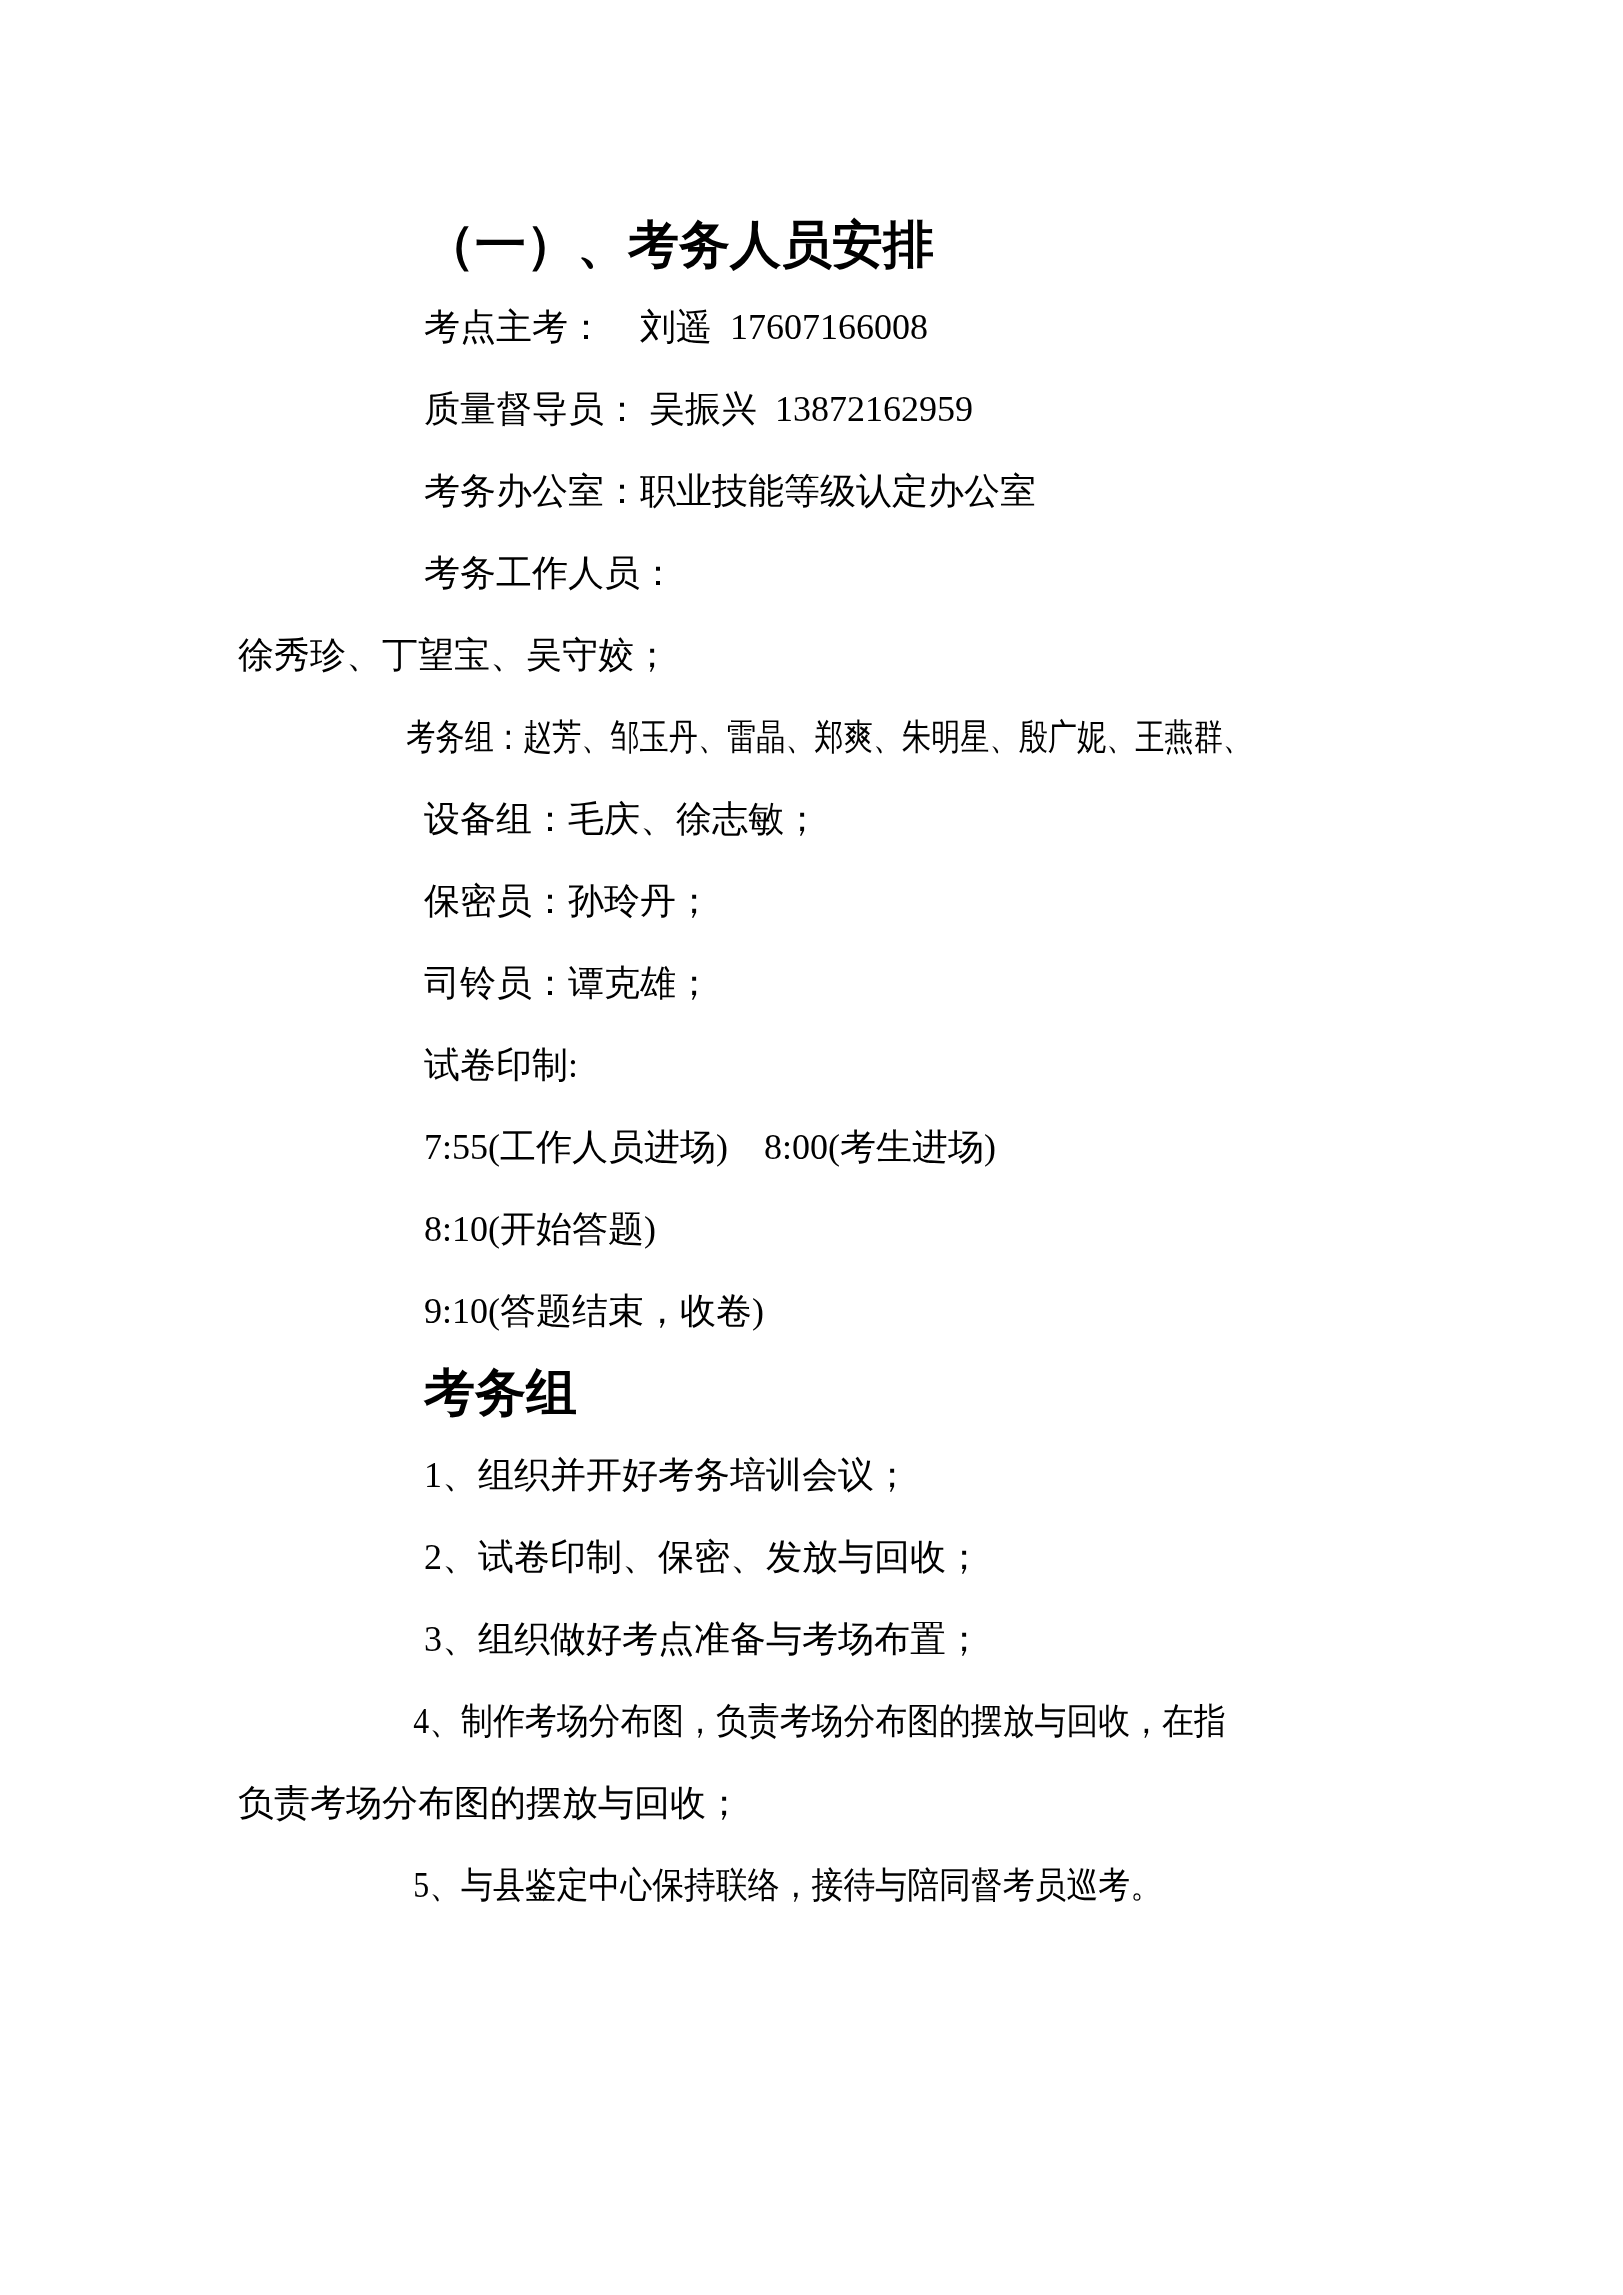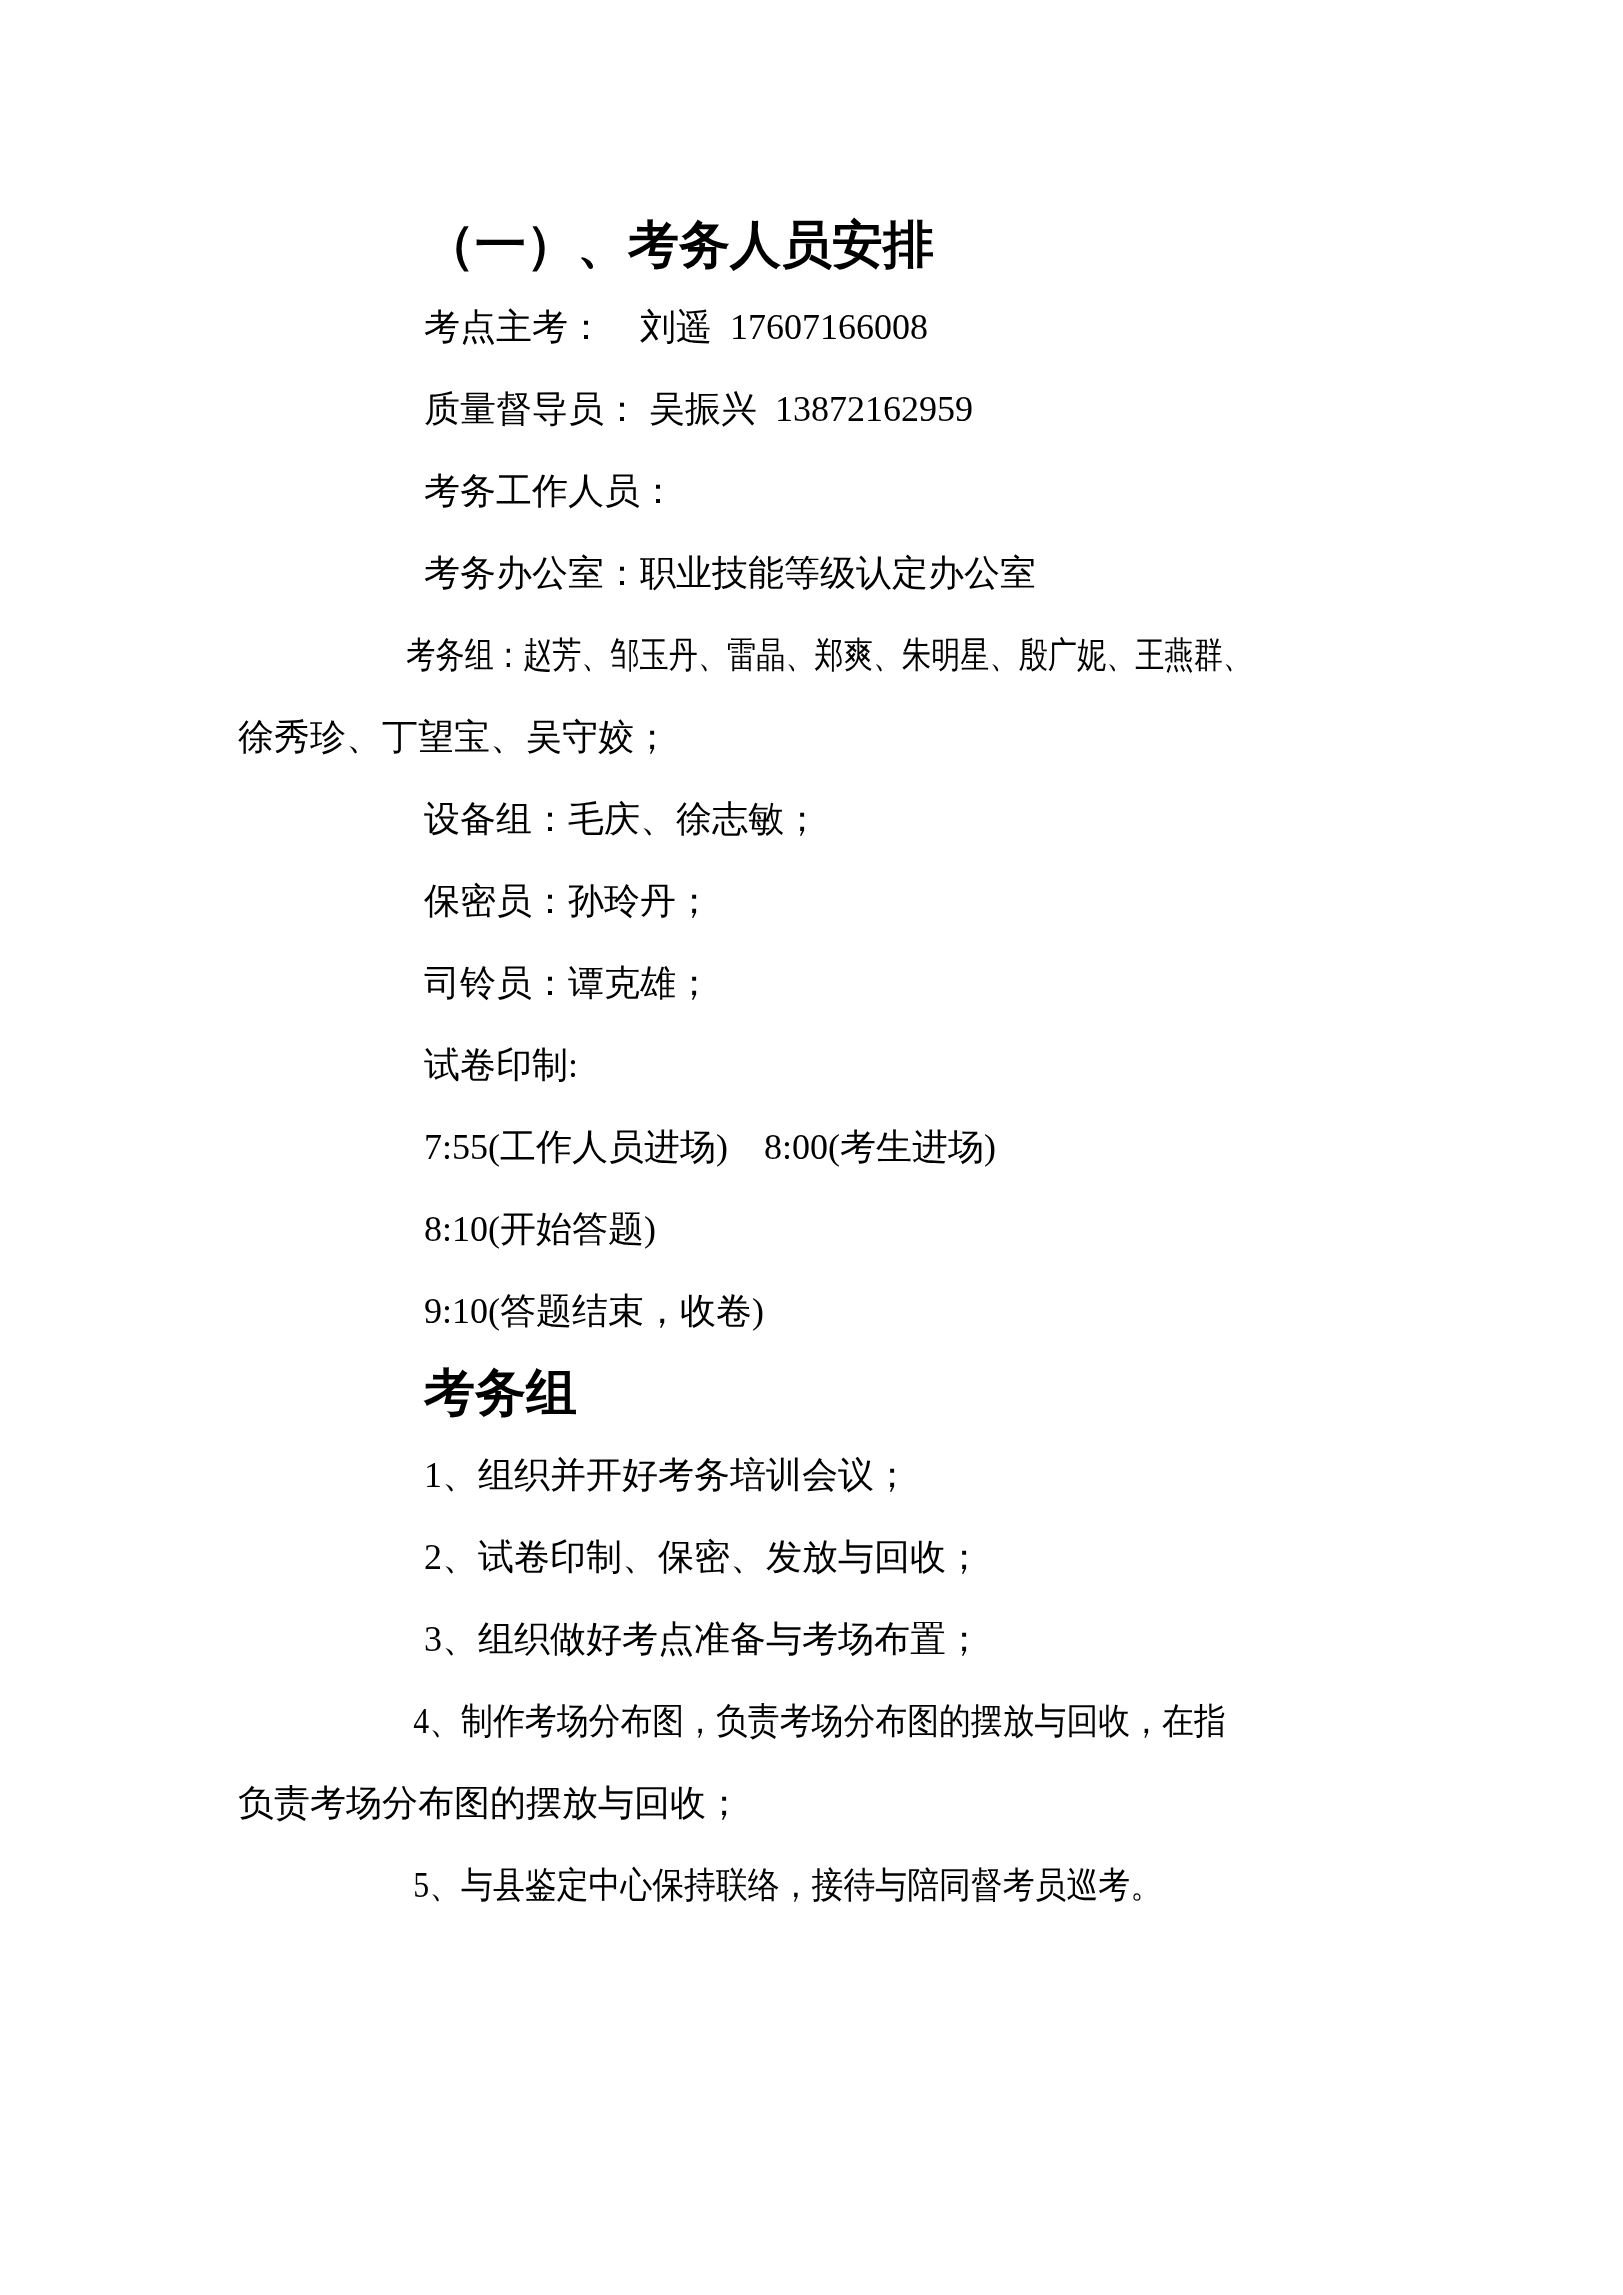--- a/index.html
+++ b/index.html
@@ -49,27 +49,27 @@
 
 <div class="page">
   <div class="content">
 
     <p class="line bold indent"><span>（一）、考务人员安排</span></p>
 
     <p class="line indent"><span>考点主考：    刘遥  17607166008</span></p>
 
     <p class="line indent"><span>质量督导员： 吴振兴  13872162959</span></p>
 
+    <p class="line indent"><span>考务办公室：职业技能等级认定办公室</span></p>
+
     <p class="line indent"><span>考务工作人员：</span></p>
 
-    <p class="line indent"><span>考务办公室：职业技能等级认定办公室</span></p>
+    <p class="line"><span>徐秀珍、丁望宝、吴守姣；</span></p>
 
     <p class="line indent sq81"><span>考务组：赵芳、邹玉丹、雷晶、郑爽、朱明星、殷广妮、王燕群、</span></p>
-
-    <p class="line"><span>徐秀珍、丁望宝、吴守姣；</span></p>
 
     <p class="line indent"><span>设备组：毛庆、徐志敏；</span></p>
 
     <p class="line indent"><span>保密员：孙玲丹；</span></p>
 
     <p class="line indent"><span>司铃员：谭克雄；</span></p>
 
     <p class="line indent"><span>试卷印制:</span></p>
 
     <p class="line indent"><span>7:55(工作人员进场)    8:00(考生进场)</span></p>

